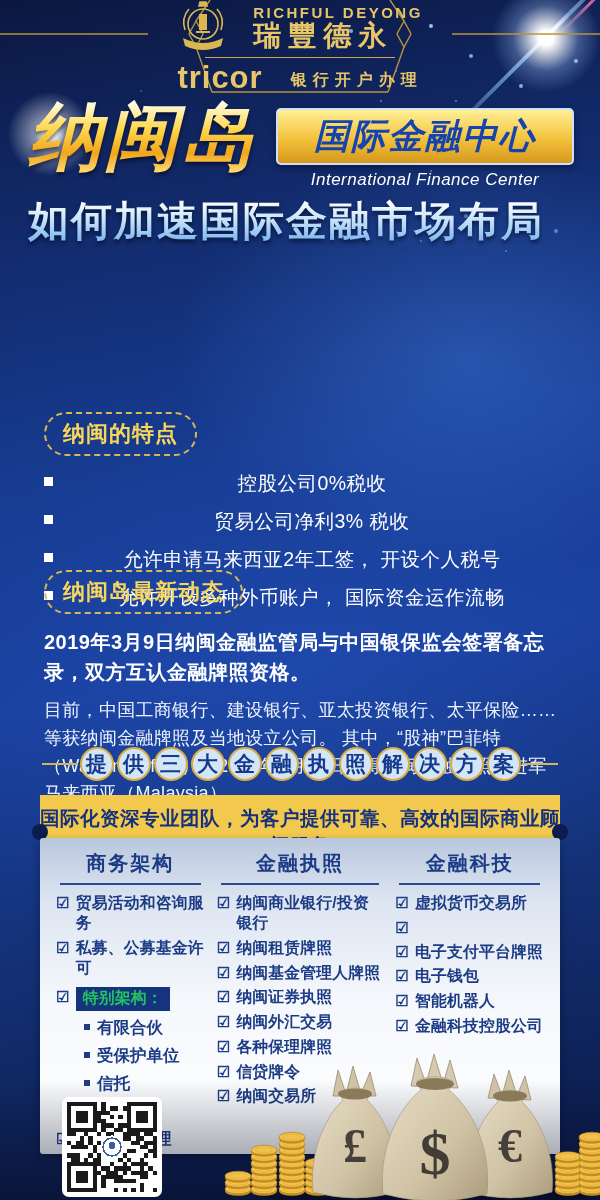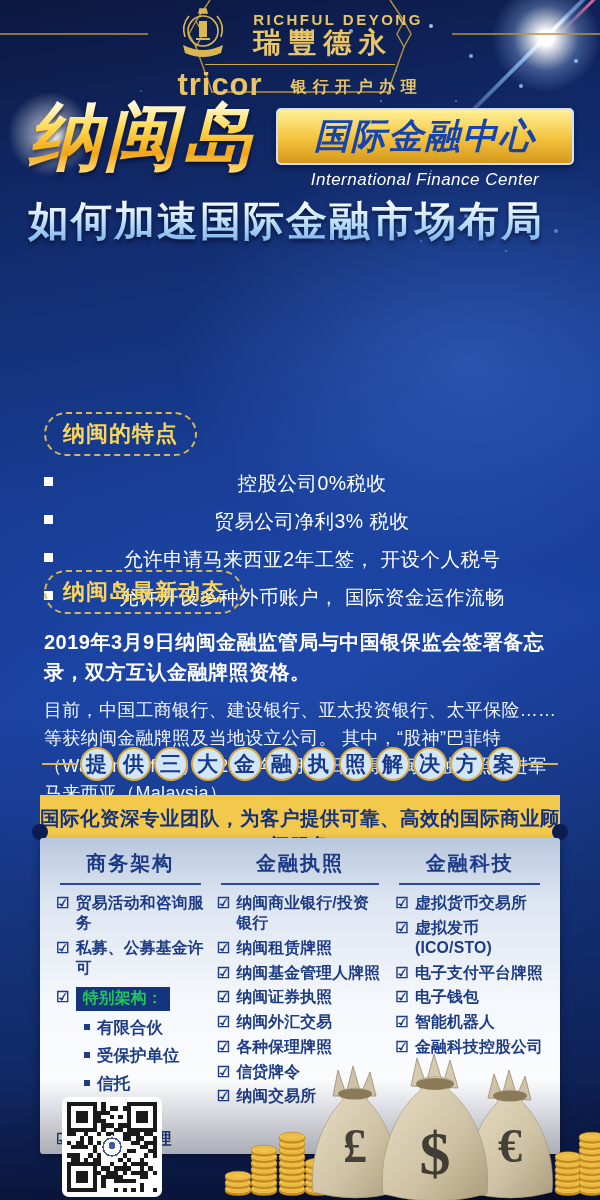--- a/index.html
+++ b/index.html
@@ -25,21 +25,21 @@
     transform:rotate(-45deg);background:linear-gradient(90deg,transparent,rgba(150,205,255,.85) 45%,#fff 52%,rgba(150,205,255,.6) 60%,transparent);}
   .streak2{position:absolute;left:545px;top:2px;width:90px;height:3px;transform:rotate(-45deg);
     background:linear-gradient(90deg,transparent,rgba(255,120,175,.8),transparent);}
   .flare{position:absolute;left:488px;top:-20px;width:116px;height:116px;
     background:radial-gradient(circle,#fff 0 9%,rgba(255,255,255,.85) 15%,rgba(170,205,255,.3) 40%,transparent 66%);}
   .flare2{position:absolute;left:2px;top:86px;width:96px;height:96px;
     background:radial-gradient(circle,rgba(255,255,255,.95) 0 10%,rgba(255,255,255,.5) 22%,transparent 62%);}
   
   .hdr{position:absolute;top:0;left:0;width:600px;height:102px;text-align:center;color:#e7c568;}
   .hdr svg.frame{position:absolute;top:0;left:0;}
-  .brandrow{display:flex;justify-content:center;align-items:center;gap:24px;padding-top:7px;position:relative;}
+  .brandrow{display:flex;justify-content:center;align-items:center;gap:24px;position:relative;}
   .b-en{font-size:15px;font-weight:bold;letter-spacing:2.5px;text-align:left;}
   .b-cn{font-size:28px;font-weight:bold;letter-spacing:7px;text-align:left;font-family:"Liberation Serif",serif;line-height:1.05;}
   .divider{width:190px;height:1px;background:#c9a84e;margin:3px auto 4px;position:relative;}
   .brandrow2{display:flex;justify-content:center;align-items:center;gap:28px;position:relative;}
   .tricor{font-size:31px;font-weight:bold;letter-spacing:1px;line-height:1;}
   .grp{font-size:16px;letter-spacing:6px;font-weight:bold;padding-top:6px;}
   
   .titleblock{position:absolute;top:100px;left:28px;width:546px;}
   .trow{display:flex;align-items:flex-start;gap:20px;}
   .bigtitle{margin:0;font-size:74px;line-height:1.0;font-weight:900;font-style:italic;letter-spacing:2px;
@@ -261,21 +261,20 @@
     <div class="col">
       <h3>金融科技</h3>
       <div class="rule"></div>
       <ul class="checks">
         <li>
             <span class="cbx">☑</span>
             <span>虚拟货币交易所</span>
           </li>
         <li>
             <span class="cbx">☑</span>
-            <span>虚拟发币(ICO/STO)</span>
           </li>
         <li>
             <span class="cbx">☑</span>
             <span>电子支付平台牌照</span>
           </li>
         <li>
             <span class="cbx">☑</span>
             <span>电子钱包</span>
           </li>
         <li>

